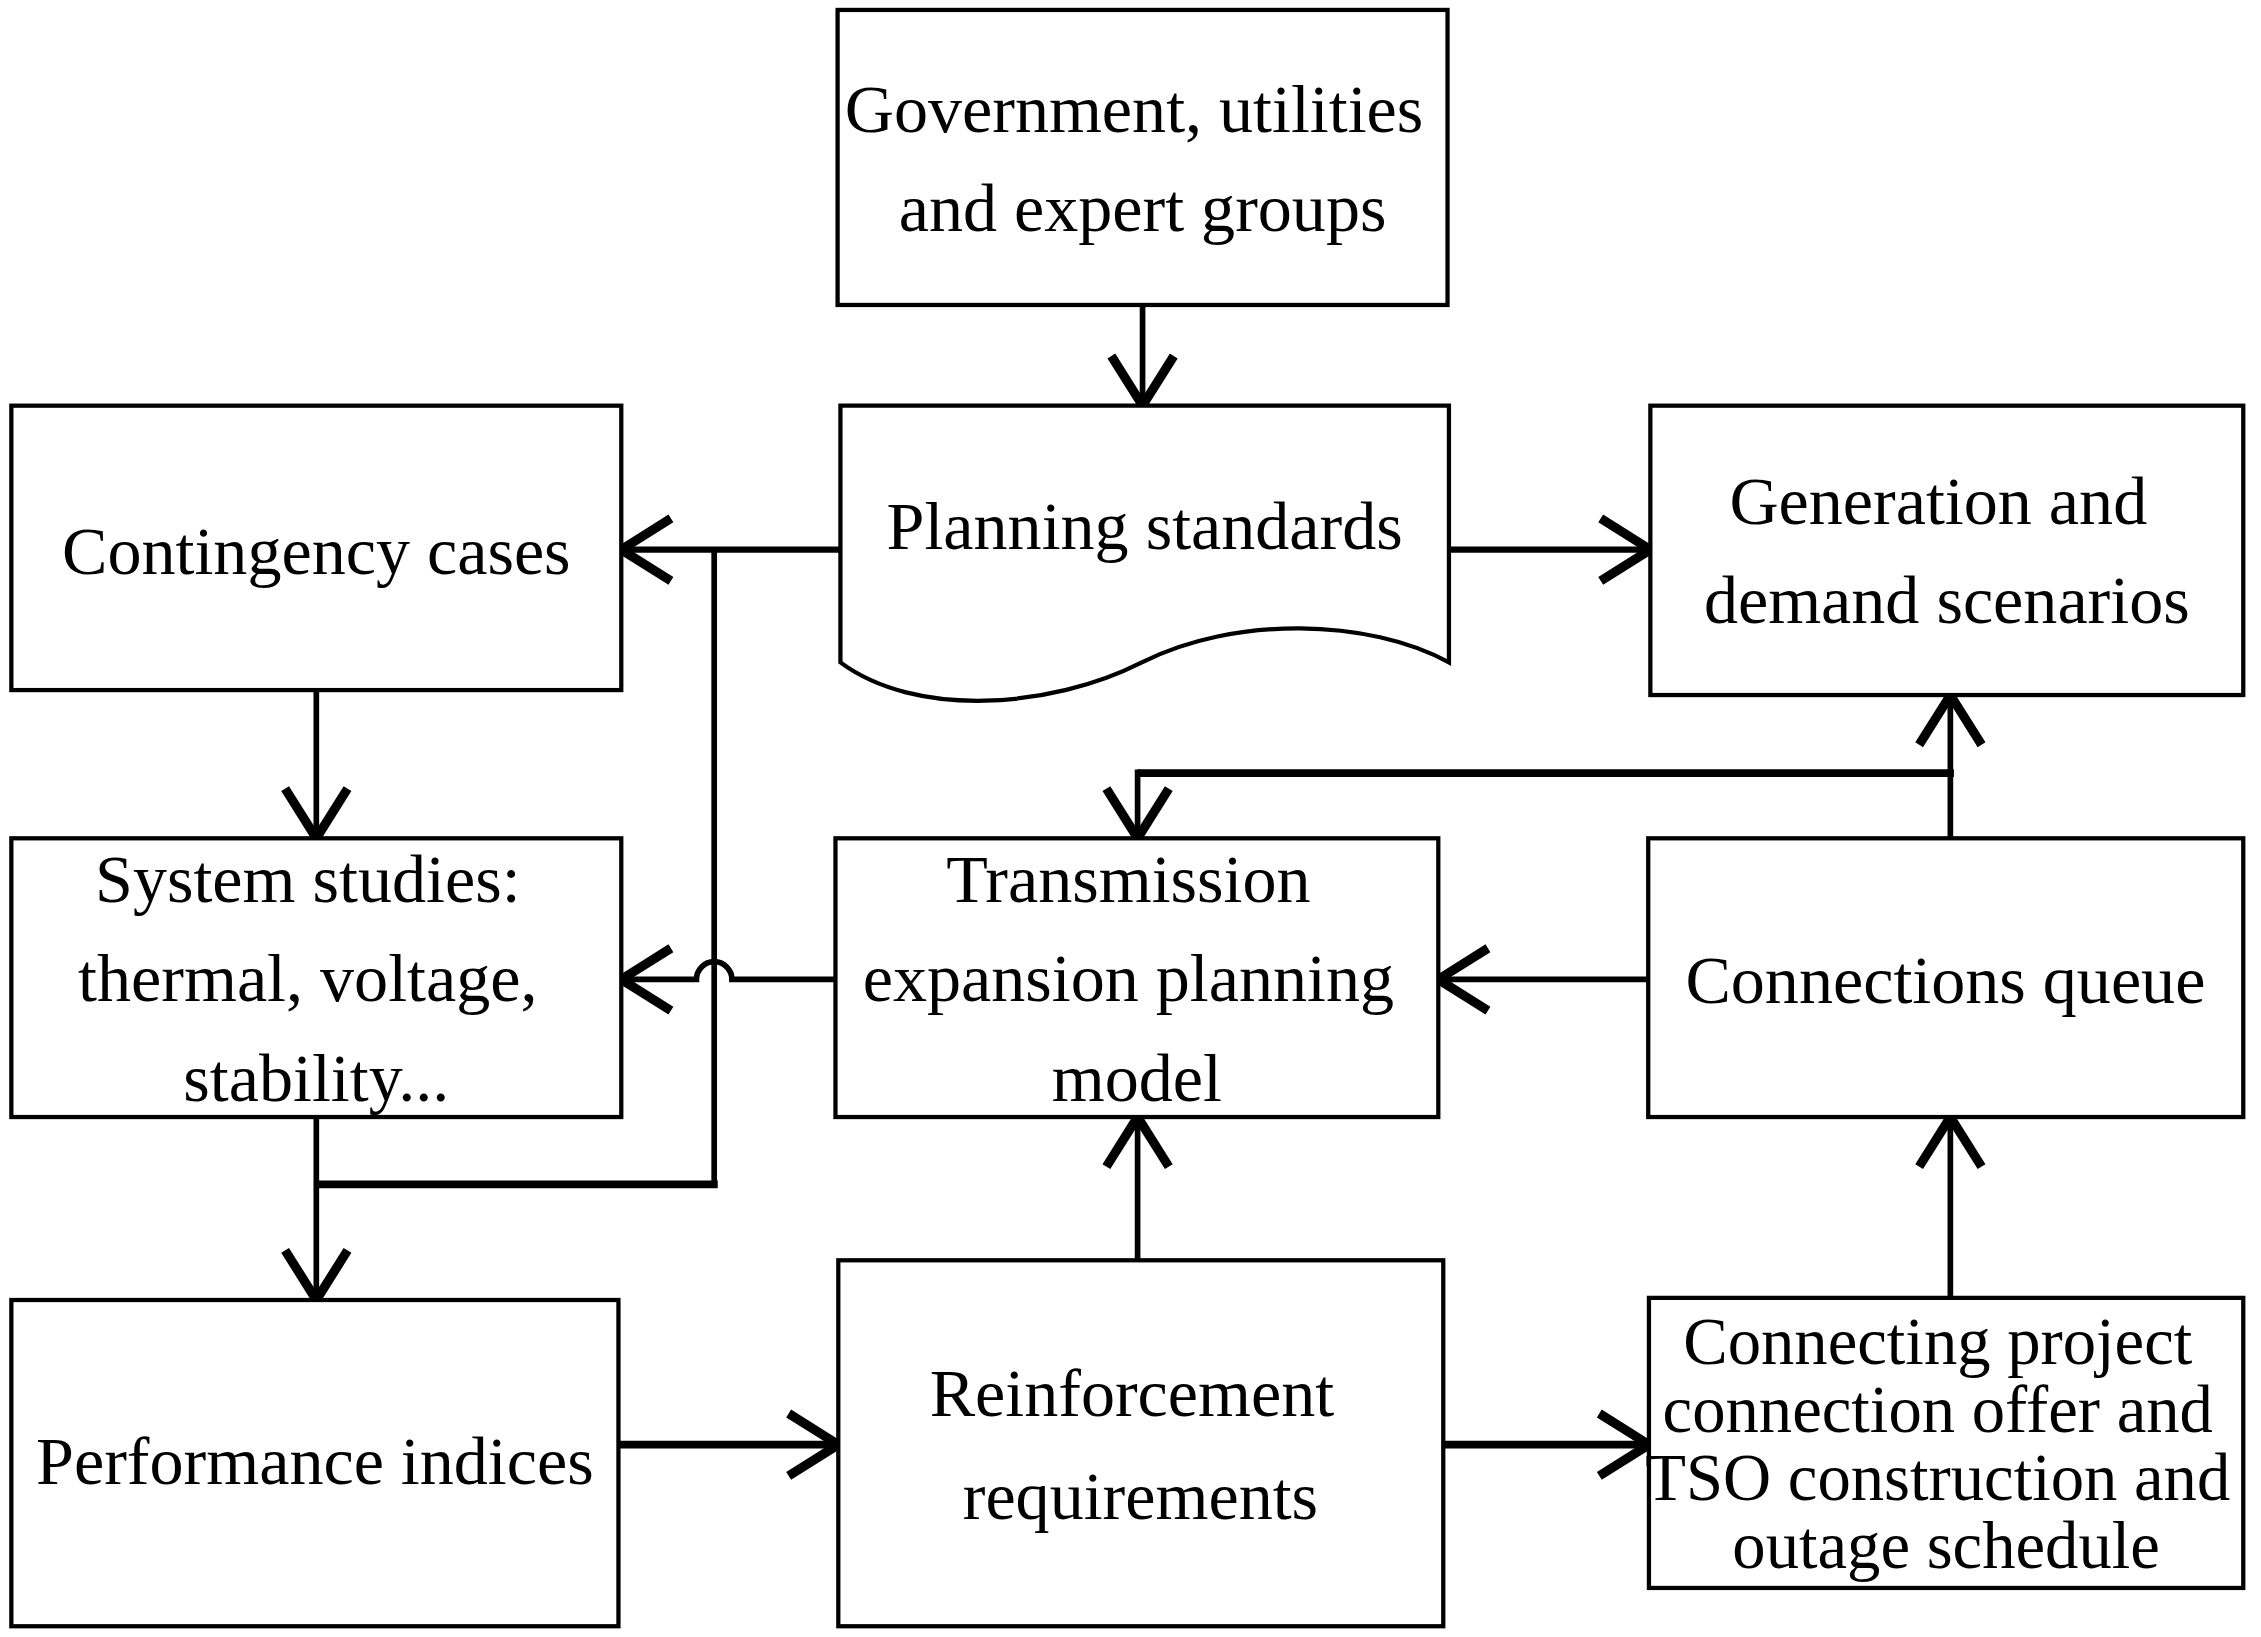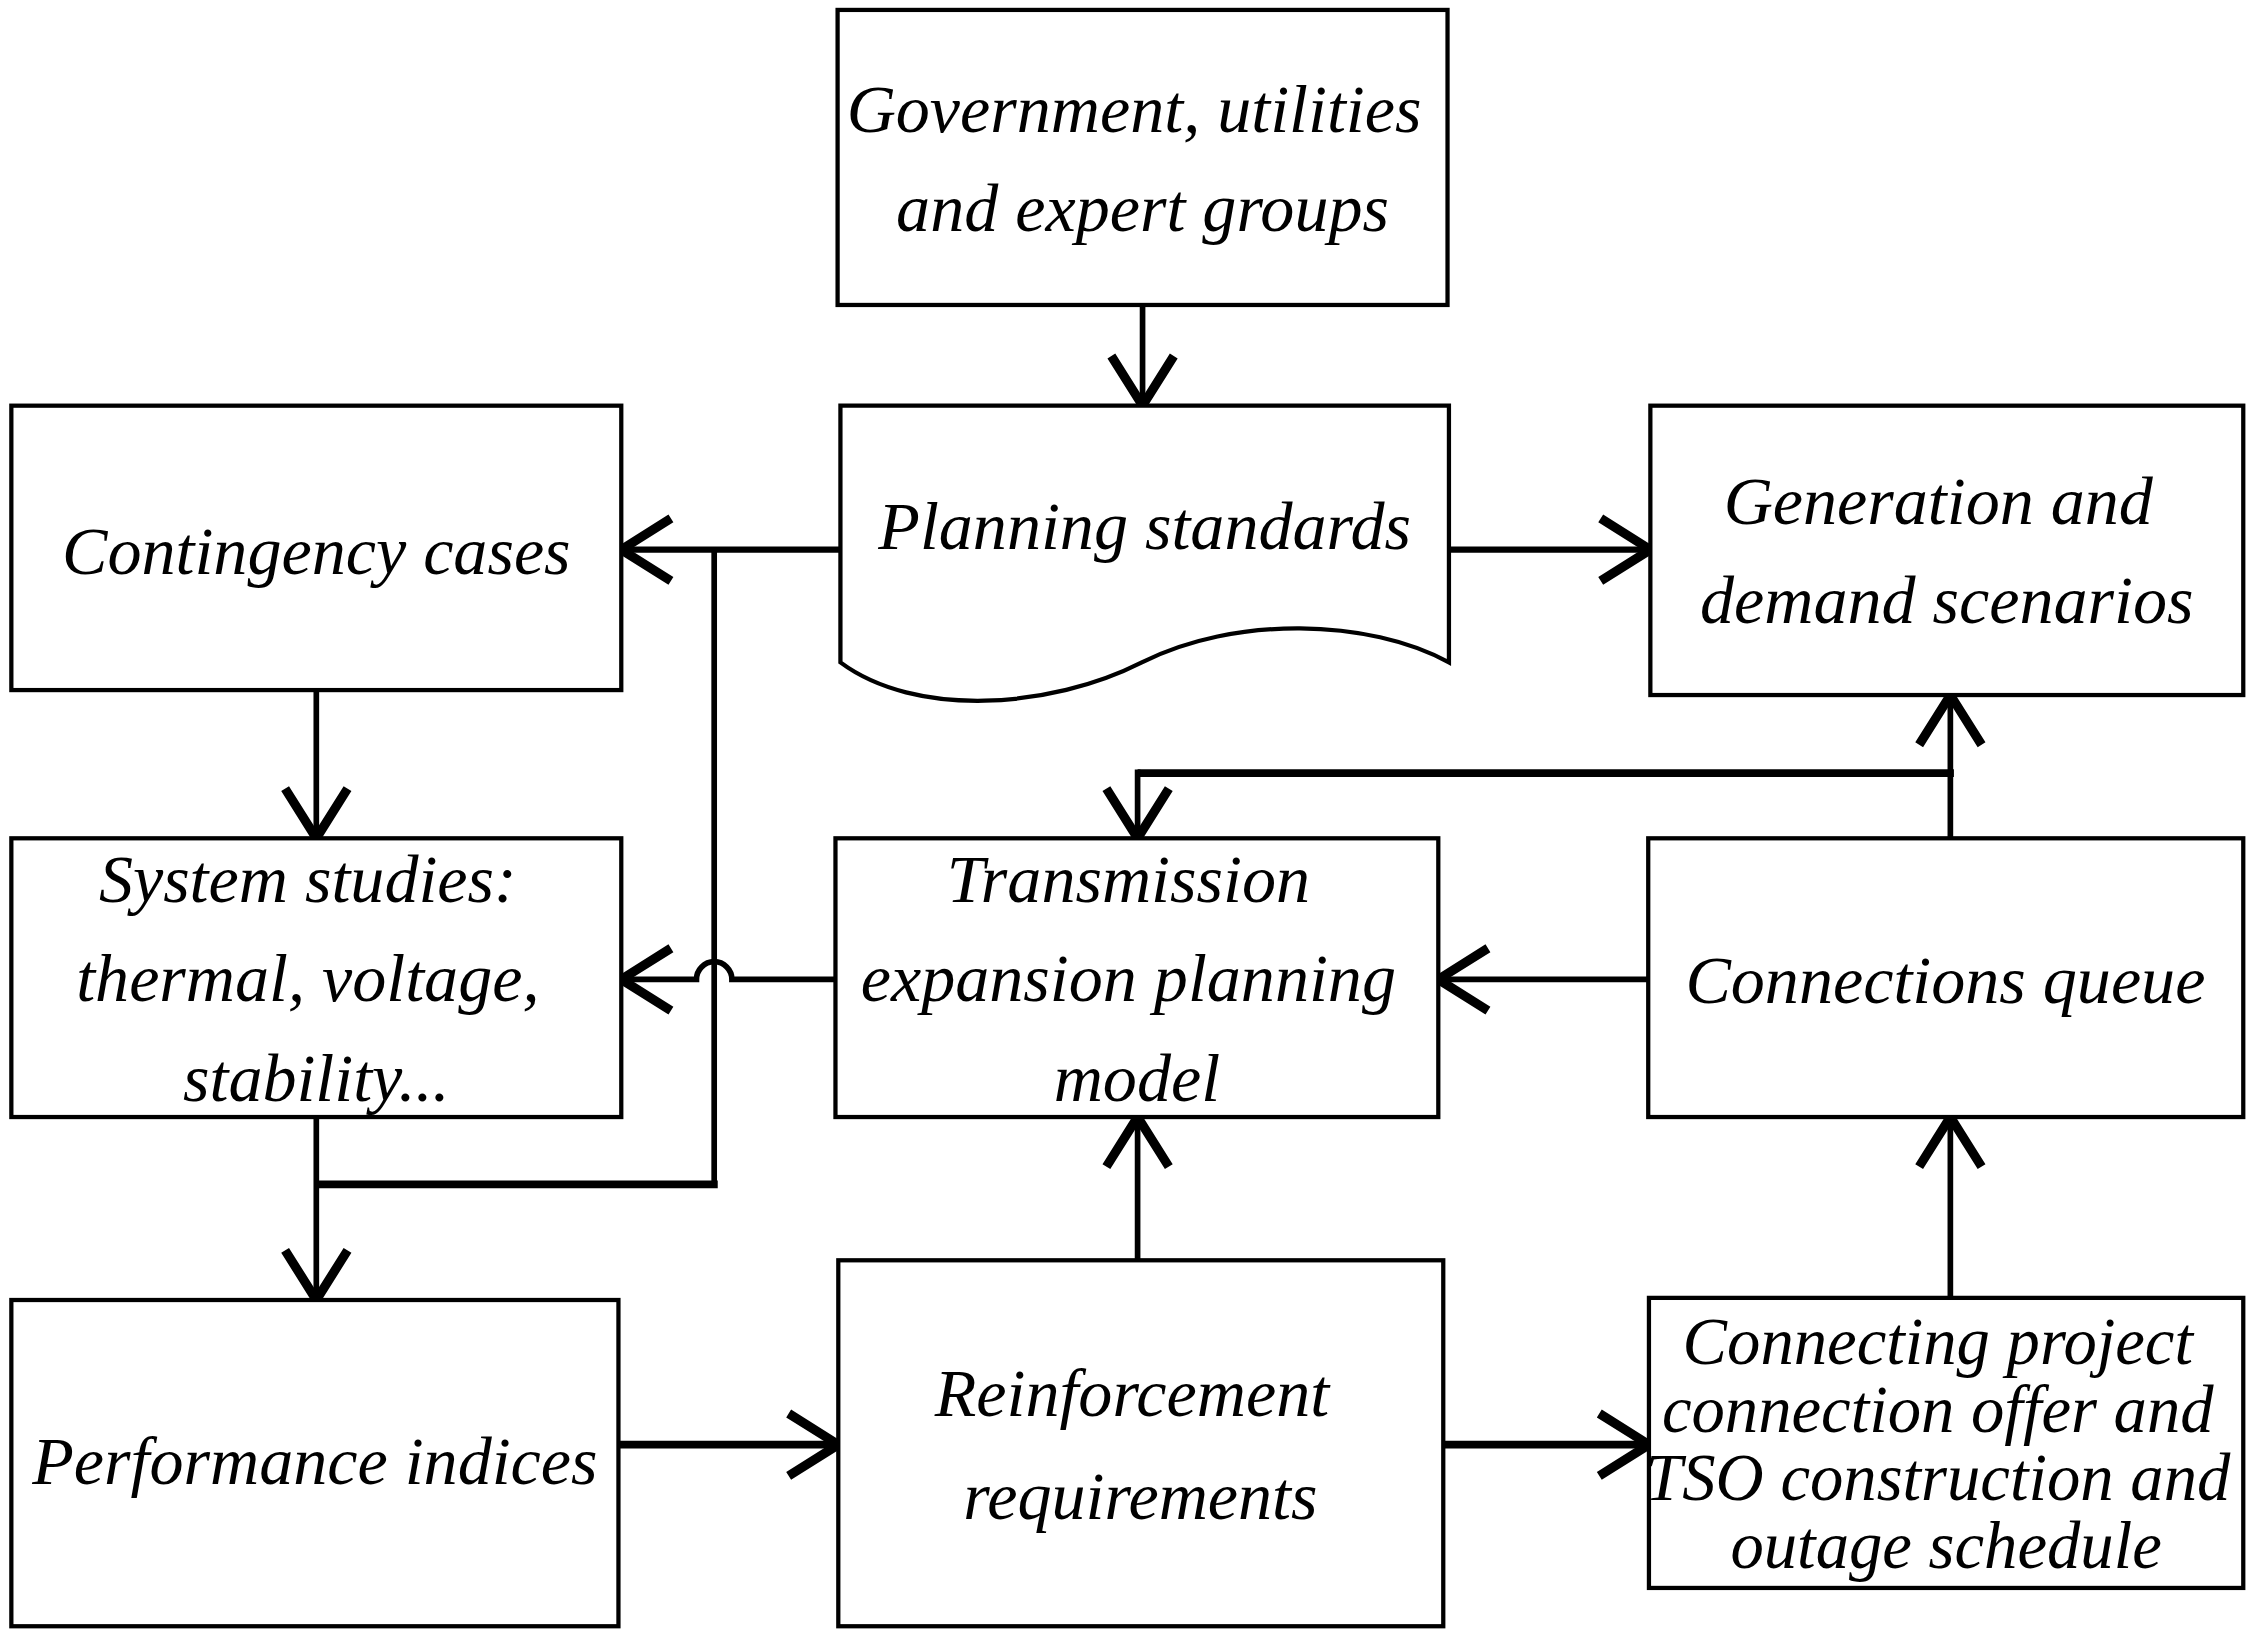--- a/index.html
+++ b/index.html
@@ -3,21 +3,20 @@
 <meta charset="utf-8">
 <style>
   html, body {
     margin: 0;
     padding: 0;
     background: #ffffff;
   }
   .diagram-wrap {
     width: 100%;
     background: #0369a1;
-    font-style: italic;
   }
   svg {
     display: block;
     width: 100%;
     height: auto;
     background: #ffffff;
     font-family: "Liberation Serif", "DejaVu Serif", serif;
   }
   .box {
     fill: #ffffff;

